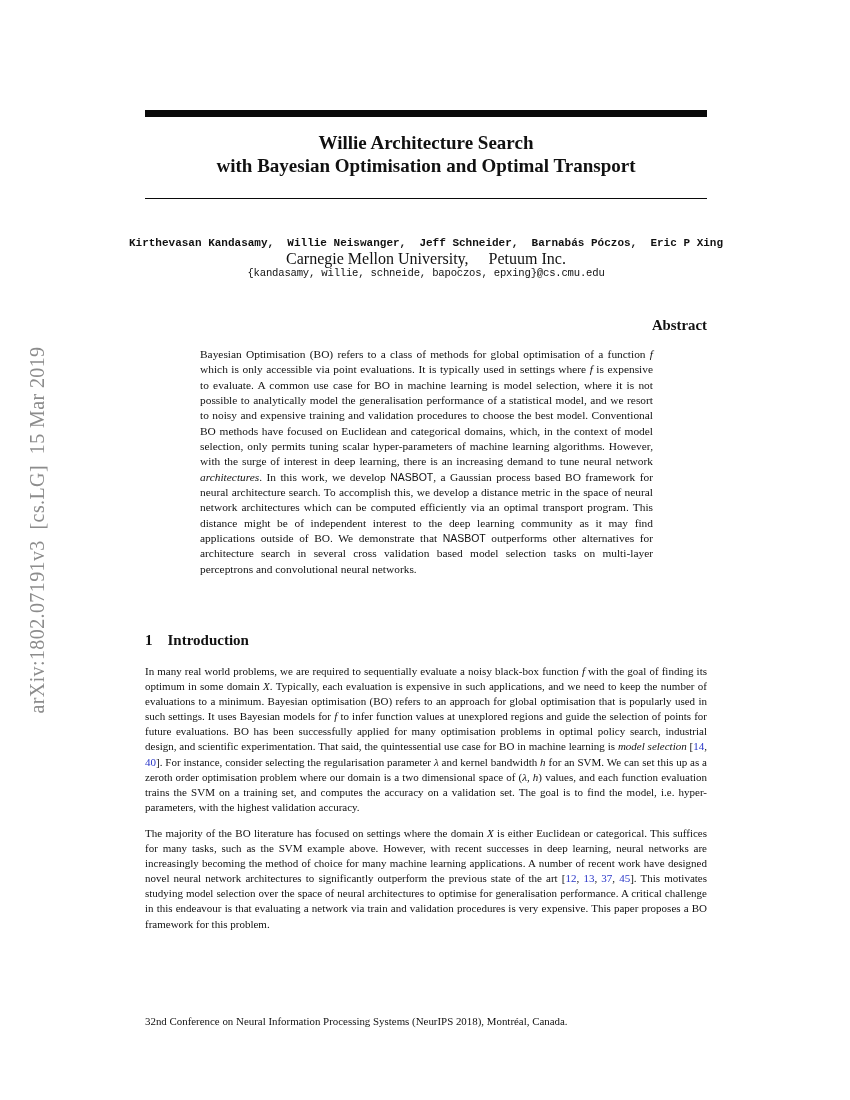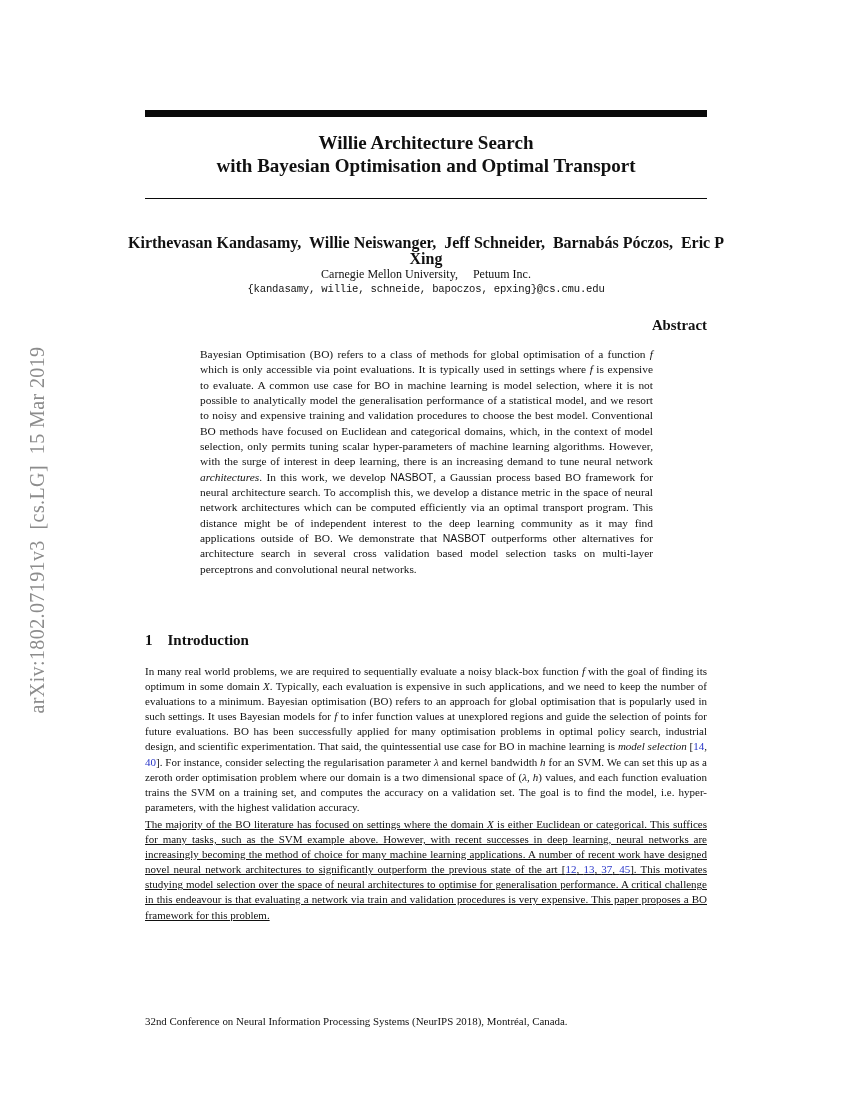--- a/index.html
+++ b/index.html
@@ -37,22 +37,22 @@
   }
   .title{
     position:absolute;left:145px;top:131px;width:562px;
     text-align:center;font-weight:bold;
     font-size:19px;line-height:23px;
   }
   .authors-block{
     position:absolute;left:125px;top:235px;width:602px;
     text-align:center;
   }
-  .authors-names{font-weight:bold;font-size:16px;line-height:16px;}
-  .authors-affil{font-size:12px;line-height:15px;}
+  .authors-names{font-weight:bold;font-size:11px;line-height:16px;font-family:Liberation Mono, monospace;}
+  .authors-affil{font-size:16px;line-height:15px;}
   .authors-email{
     font-family:"Liberation Mono",monospace;
     font-size:10.6px;line-height:15px;letter-spacing:-0.2px;
   }
   .abs-head{
     position:absolute;left:145px;top:317px;width:562px;
     text-align:right;font-weight:bold;font-size:14.8px;
   }
   .abs-body{
     position:absolute;left:200px;top:347px;width:453px;
@@ -62,21 +62,21 @@
   .sec-head{
     position:absolute;left:145px;top:632px;width:562px;
     font-weight:bold;font-size:15px;
   }
   .sec-head .sec-num{display:inline-block;margin-right:15px;}
   .intro-body{
     position:absolute;left:145px;top:664px;width:562px;
     text-align:justify;
     font-size:11px;line-height:15.1px;
   }
-  .intro-body p + p{margin-top:2px;text-decoration:underline;}
+  .intro-body p + p{margin-top:11px;}
   .footer-note{
     position:absolute;left:145px;top:1015px;width:562px;
     font-size:10.9px;
   }
   
   .rt-i{font-style:italic;}
   .rt-m{font-style:italic;font-family:"Liberation Serif",serif;}
   .rt-sf{font-family:"Liberation Sans",sans-serif;font-size:.92em;}
   .rt-c{color:var(--cite);}
 </style>

